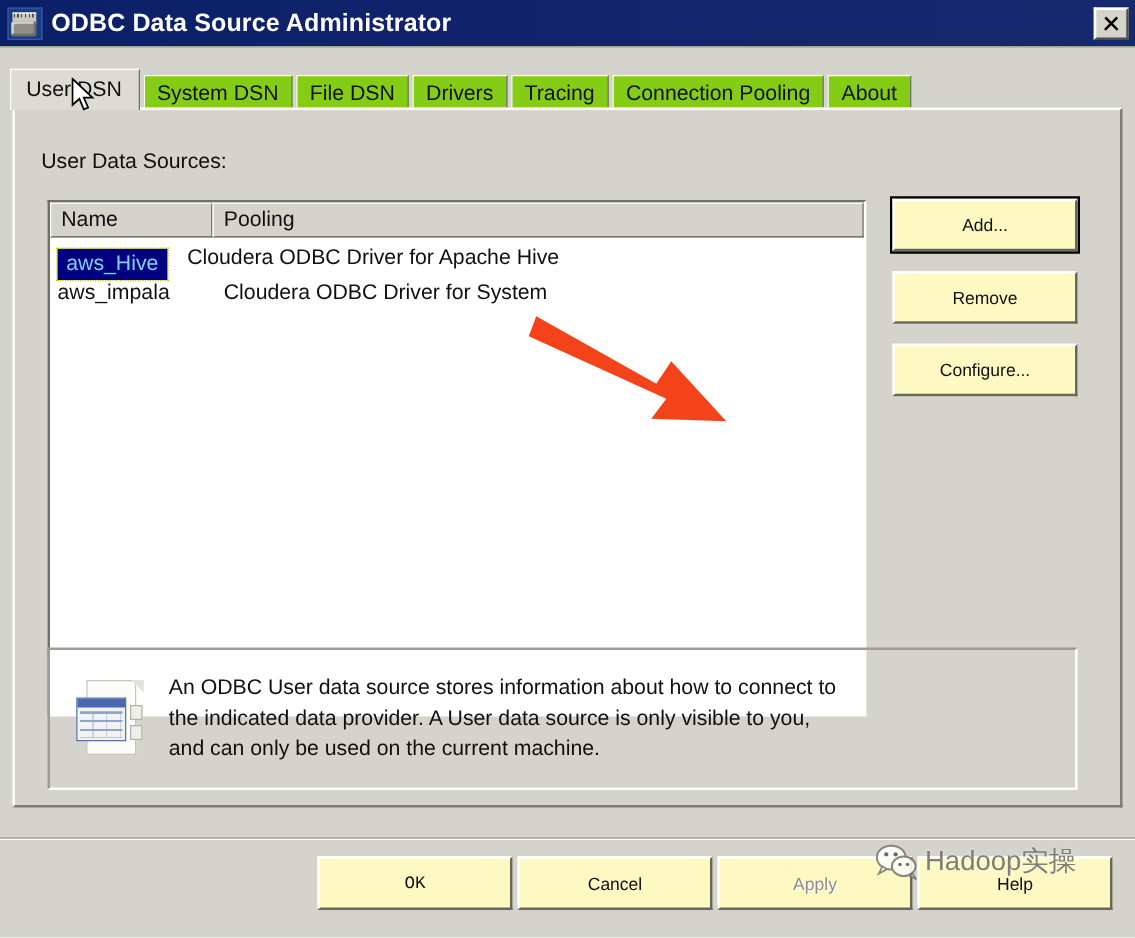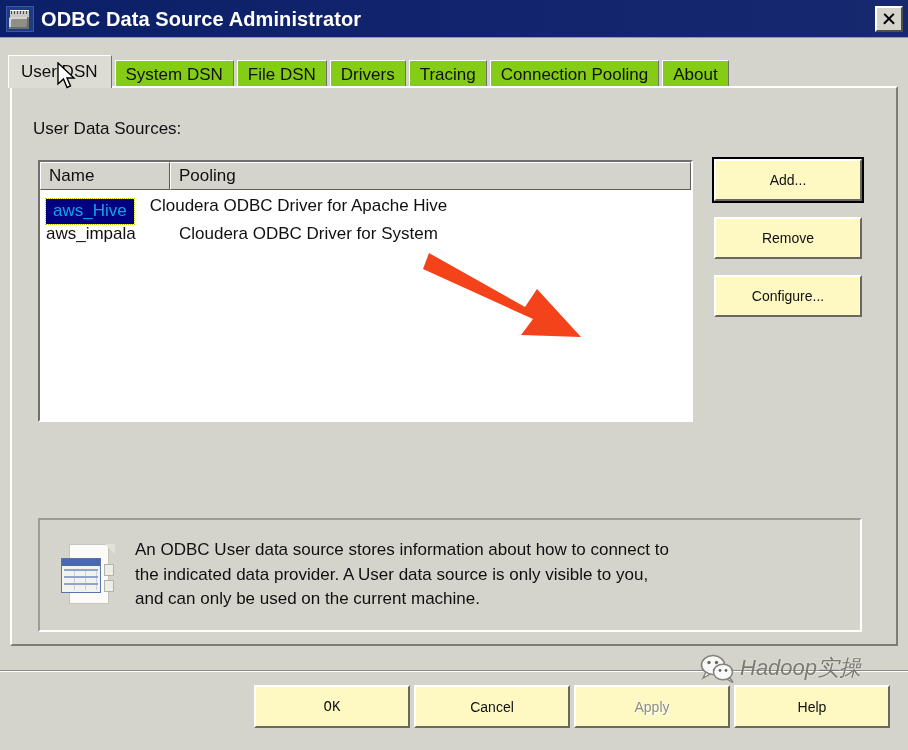--- a/index.html
+++ b/index.html
@@ -155,21 +155,21 @@
     font-size: 17px;
     color: #101010;
     white-space: nowrap;
   }
 
   
   .listbox {
     position: absolute;
     left: 38px; top: 160px;
     width: 655px;
-    height: 262px;
+    height: 413px;
     background: #ffffff;
     border-top: 2px solid #70706a;
     border-left: 2px solid #70706a;
     border-right: 2px solid #ffffff;
     border-bottom: 2px solid #ffffff;
     box-sizing: border-box;
     overflow: hidden;
   }
   .lb-header {
     display: flex;
@@ -214,21 +214,21 @@
     box-sizing: border-box;
     white-space: nowrap;
   }
   .lb-row.selected .lb-cell-name {
     display: inline-block;
     width: auto;
     flex: 0 0 auto;
     margin-left: 6px;
     padding: 2px 7px 3px 7px;
     background: #000080;
-    color: #0ea5e9;
+    color: #7dd3fc;
     outline: 1px dotted #c8c800;
     outline-offset: 0px;
     margin-top: 11px;
   }
   .lb-row.selected .lb-cell-driver {
     padding-left: 16px;
   }
 
   
   .btn {
@@ -359,27 +359,26 @@
     position: absolute;
     left: 415px; top: 245px;
     width: 180px; height: 105px;
     pointer-events: none;
     z-index: 35;
   }
 
   
   .watermark {
     position: absolute;
-    left: 700px; top: 653px;
+    left: 700px; top: 674px;
     display: flex;
     align-items: center;
     z-index: 45;
     pointer-events: none;
     opacity: 0.88;
-    font-style: italic;
   }
   .wm-logo {
     width: 34px; height: 30px;
     position: relative;
     flex: 0 0 auto;
   }
   .wm-text {
     margin-left: 6px;
     font-size: 22px;
     color: #6f6f68;

